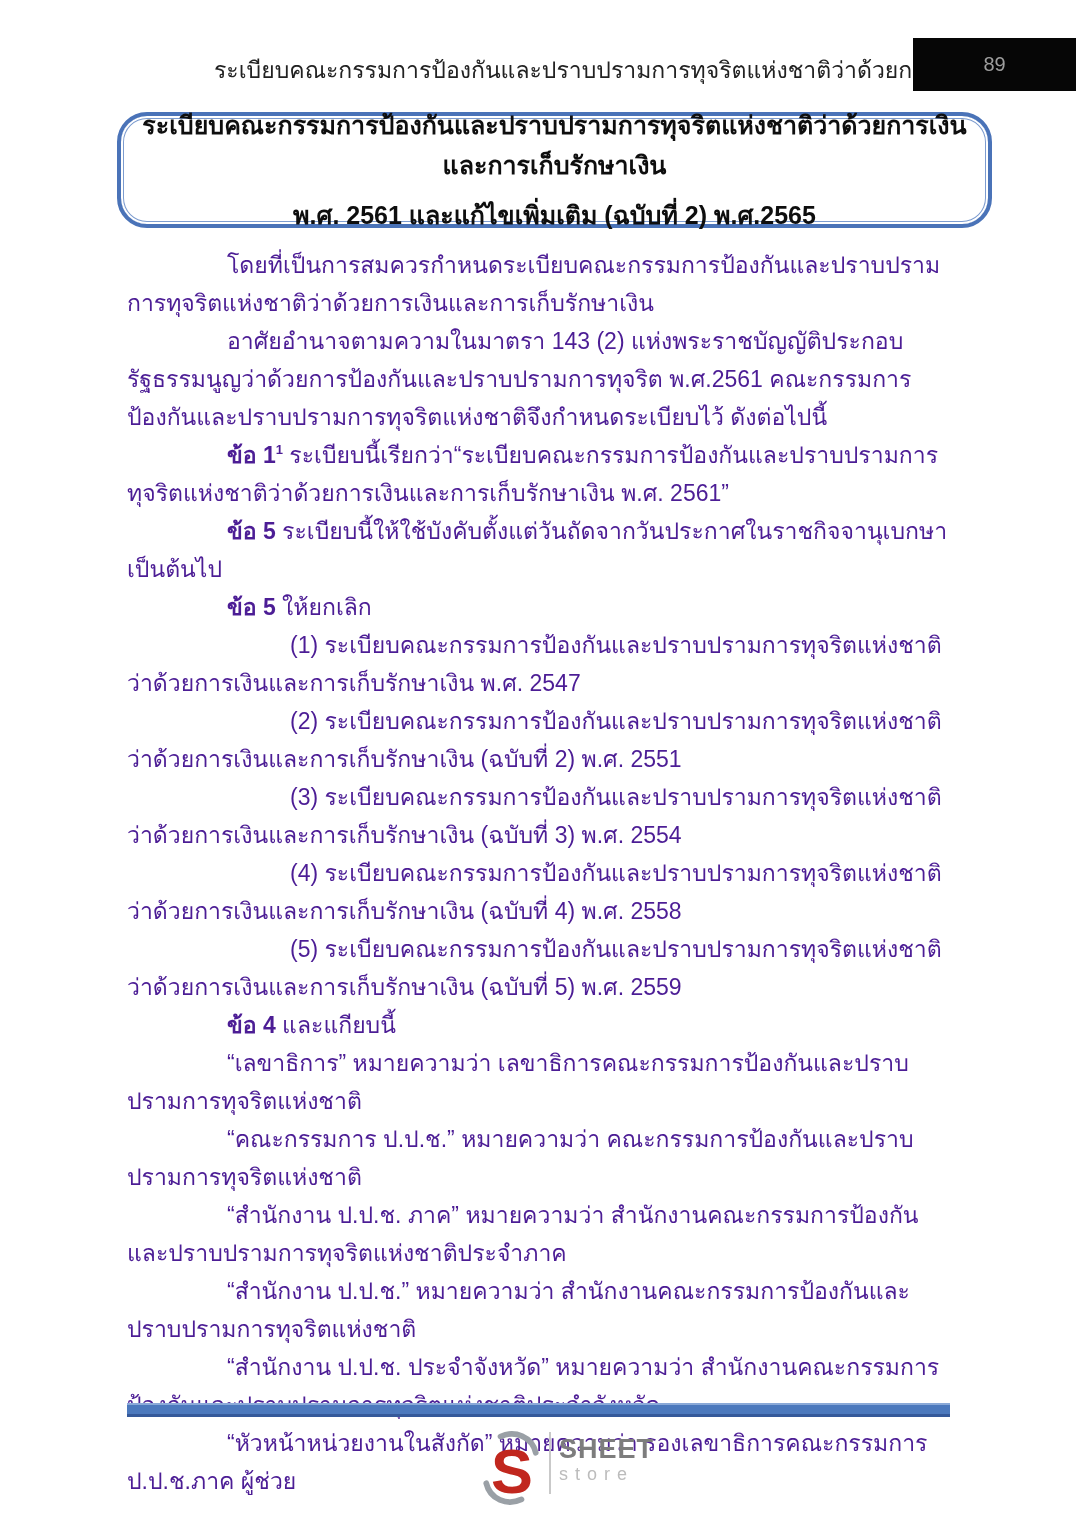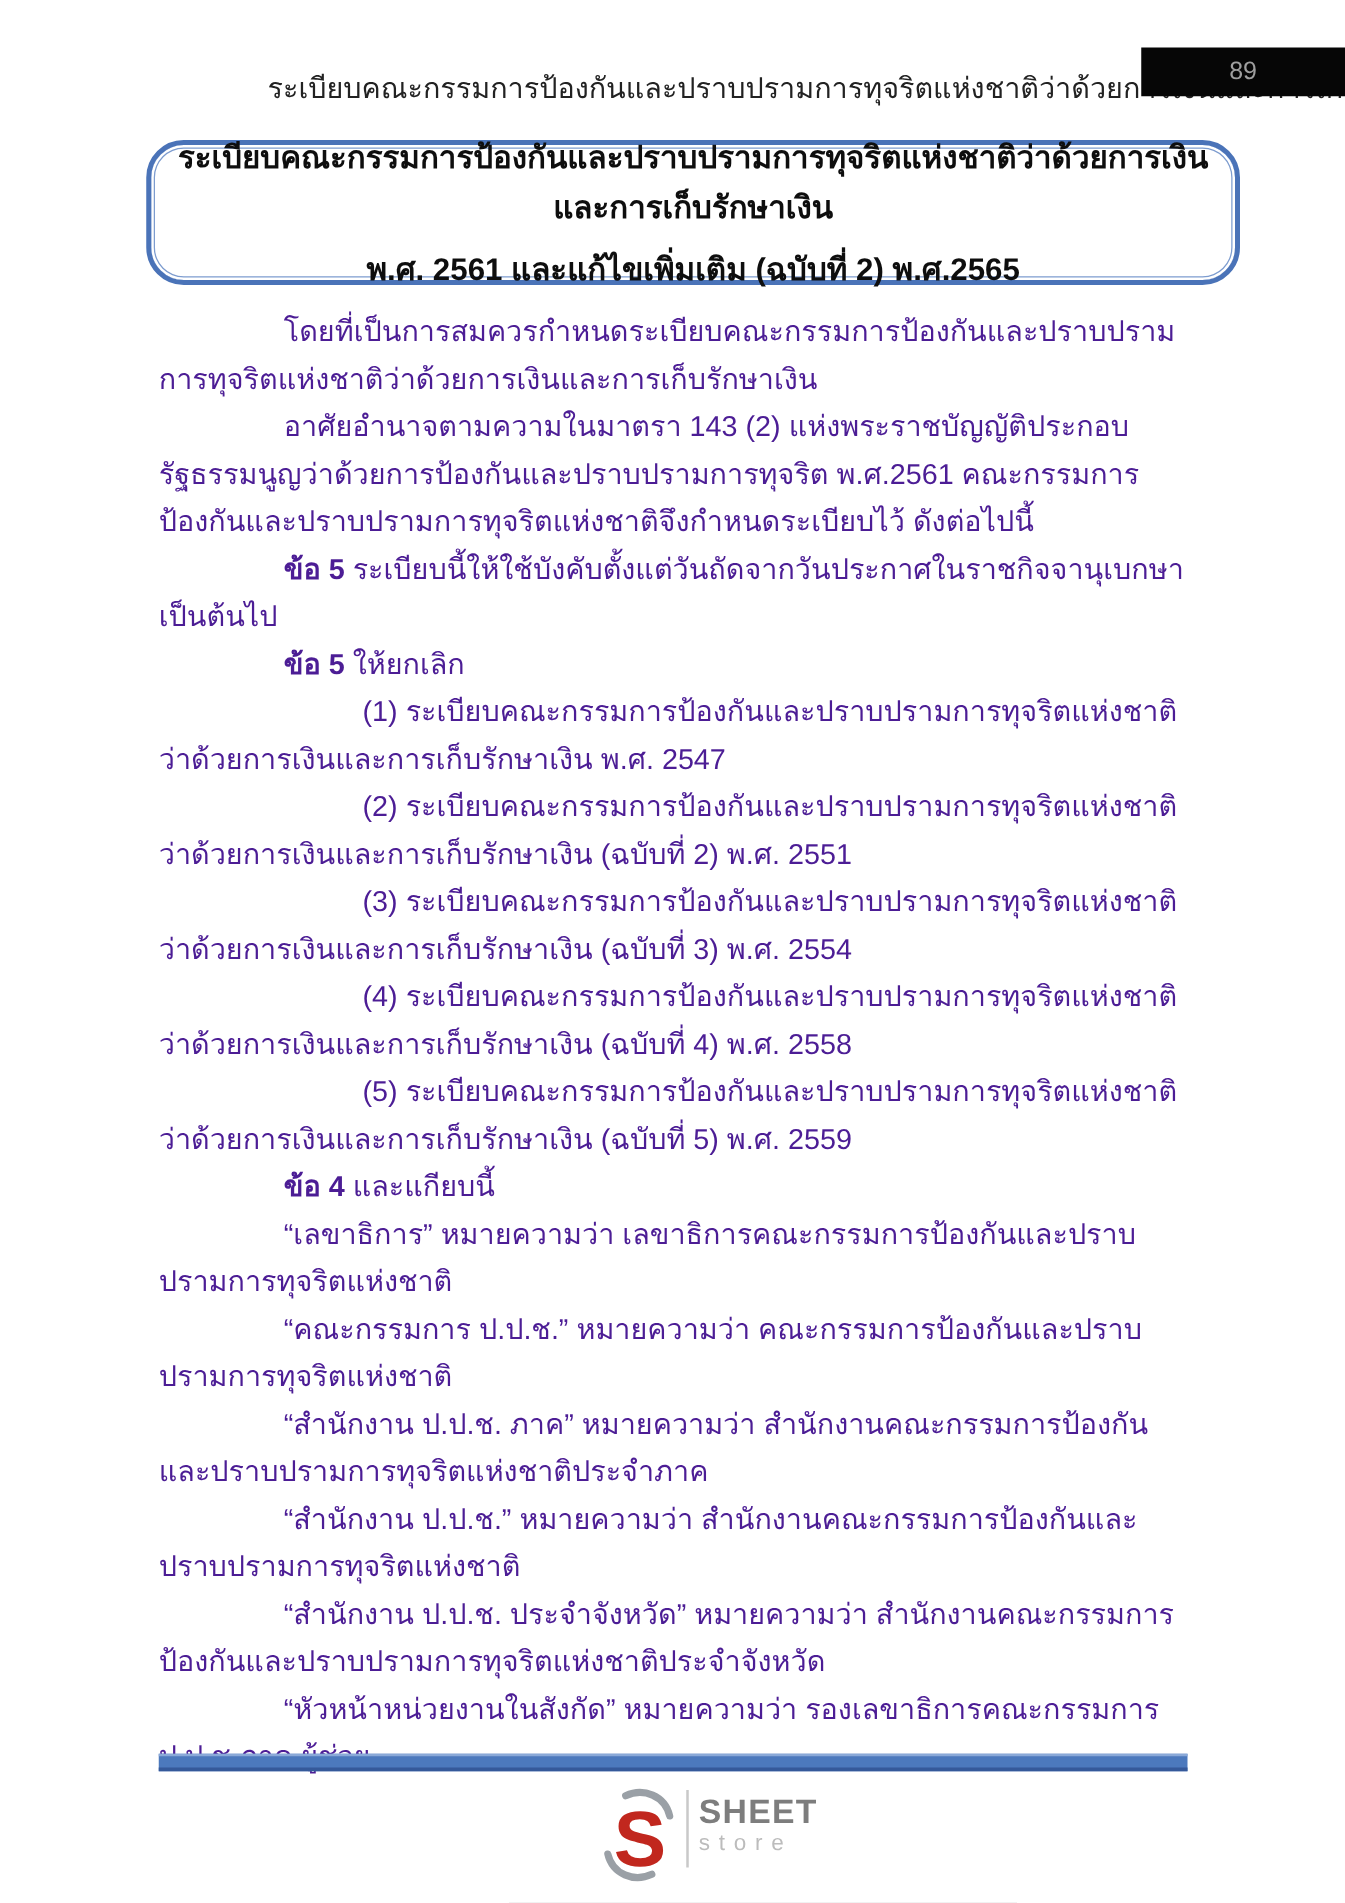--- a/index.html
+++ b/index.html
@@ -12,21 +12,21 @@
     color:#1d1d1d;
     overflow:hidden;
   }
   
   .running-title{
     position:absolute;top:52px;left:214px;
     font-size:23px;color:#222;white-space:nowrap;
   }
   .pagenum-box{
     position:absolute;top:38px;right:0;
-    width:163px;height:39px;
+    width:163px;height:53px;
     background:#060606;
     display:flex;align-items:center;justify-content:center;
     font-size:20px;color:#9e9e9e;
   }
   
   .title-box{
     position:absolute;top:112px;left:117px;
     width:875px;height:116px;box-sizing:border-box;
     border:4px solid #4a73b8;border-radius:30px;
     box-shadow:inset 0 0 0 2px #ffffff,inset 0 0 0 3px #7d9ccf;
@@ -81,20 +81,21 @@
   </div>
 
   <div class="title-box">
     <div>ระเบียบคณะกรรมการป้องกันและปราบปรามการทุจริตแห่งชาติว่าด้วยการเงินและการเก็บรักษาเงิน</div>
     <div>พ.ศ. 2561 และแก้ไขเพิ่มเติม (ฉบับที่ 2) พ.ศ.2565</div>
   </div>
 
   <div class="doc-body">
     <p><b class="lbl"></b><sup></sup><span>โดยที่เป็นการสมควรกำหนดระเบียบคณะกรรมการป้องกันและปราบปรามการทุจริตแห่งชาติว่าด้วยการเงินและการเก็บรักษาเงิน</span></p>
     <p><b class="lbl"></b><sup></sup><span>อาศัยอำนาจตามความในมาตรา 143 (2) แห่งพระราชบัญญัติประกอบรัฐธรรมนูญว่าด้วยการป้องกันและปราบปรามการทุจริต พ.ศ.2561 คณะกรรมการป้องกันและปราบปรามการทุจริตแห่งชาติจึงกำหนดระเบียบไว้ ดังต่อไปนี้</span></p>
+    <p><b class="lbl">ข้อ 1</b><sup>1</sup><span> ระเบียบนี้เรียกว่า“ระเบียบคณะกรรมการป้องกันและปราบปรามการทุจริตแห่งชาติว่าด้วยการเงินและการเก็บรักษาเงิน พ.ศ. 2561”</span></p>
     <p><b class="lbl">ข้อ 5</b><sup></sup><span> ระเบียบนี้ให้ใช้บังคับตั้งแต่วันถัดจากวันประกาศในราชกิจจานุเบกษาเป็นต้นไป</span></p>
     <p><b class="lbl">ข้อ 5</b><sup></sup><span> ให้ยกเลิก</span></p>
     <p class="num"><span>(1) ระเบียบคณะกรรมการป้องกันและปราบปรามการทุจริตแห่งชาติ ว่าด้วยการเงินและการเก็บรักษาเงิน พ.ศ. 2547</span></p>
     <p class="num"><span>(2) ระเบียบคณะกรรมการป้องกันและปราบปรามการทุจริตแห่งชาติ ว่าด้วยการเงินและการเก็บรักษาเงิน (ฉบับที่ 2) พ.ศ. 2551</span></p>
     <p class="num"><span>(3) ระเบียบคณะกรรมการป้องกันและปราบปรามการทุจริตแห่งชาติ ว่าด้วยการเงินและการเก็บรักษาเงิน (ฉบับที่ 3) พ.ศ. 2554</span></p>
     <p class="num"><span>(4) ระเบียบคณะกรรมการป้องกันและปราบปรามการทุจริตแห่งชาติ ว่าด้วยการเงินและการเก็บรักษาเงิน (ฉบับที่ 4) พ.ศ. 2558</span></p>
     <p class="num"><span>(5) ระเบียบคณะกรรมการป้องกันและปราบปรามการทุจริตแห่งชาติ ว่าด้วยการเงินและการเก็บรักษาเงิน (ฉบับที่ 5) พ.ศ. 2559</span></p>
     <p><b class="lbl">ข้อ 4</b><sup></sup><span> และแกียบนี้</span></p>
     <p><span>“เลขาธิการ” หมายความว่า เลขาธิการคณะกรรมการป้องกันและปราบปรามการทุจริตแห่งชาติ</span></p>
     <p><span>“คณะกรรมการ ป.ป.ช.” หมายความว่า คณะกรรมการป้องกันและปราบปรามการทุจริตแห่งชาติ</span></p>

